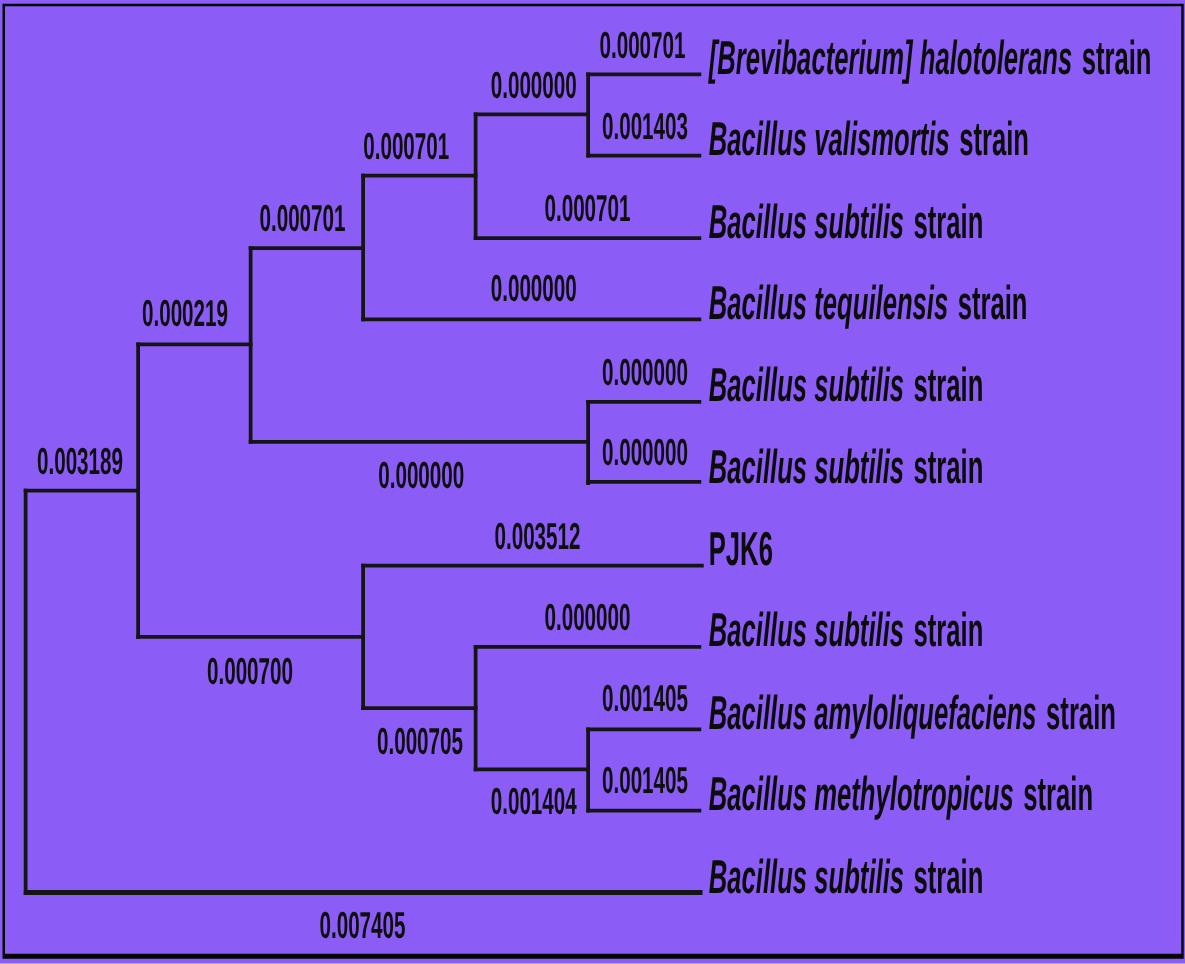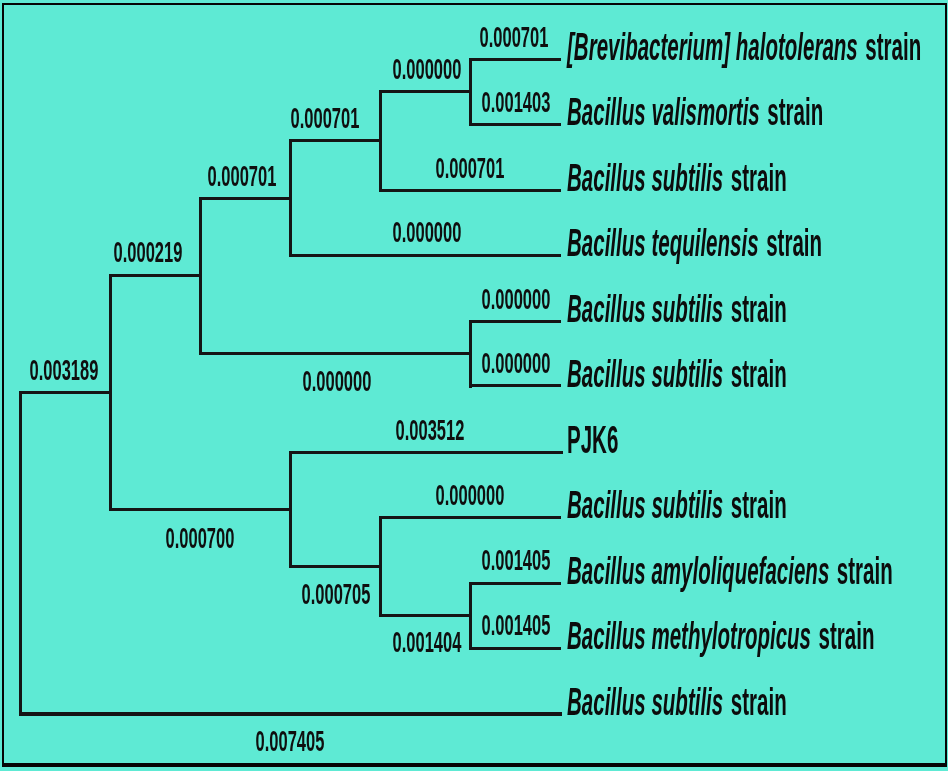--- a/index.html
+++ b/index.html
@@ -1,19 +1,19 @@
 <!DOCTYPE html>
 <html><head>
 <meta charset="utf-8">
 <style>
   html,body{margin:0;padding:0;background:#fff;}
   #figure{
     position:relative;
     width:948px;height:771px;
-    background:#5eead4;
+    background:#8b5cf6;
     overflow:hidden;
     font-family:"Liberation Sans",sans-serif;
     color:#0d0d0d;
   }
   .frame{
     position:absolute;left:2px;top:3px;width:941px;height:758px;
     border:2px solid #050505;border-bottom-width:4px;
     pointer-events:none;
   }
   .h{position:absolute;height:3px;background:#151515;}

